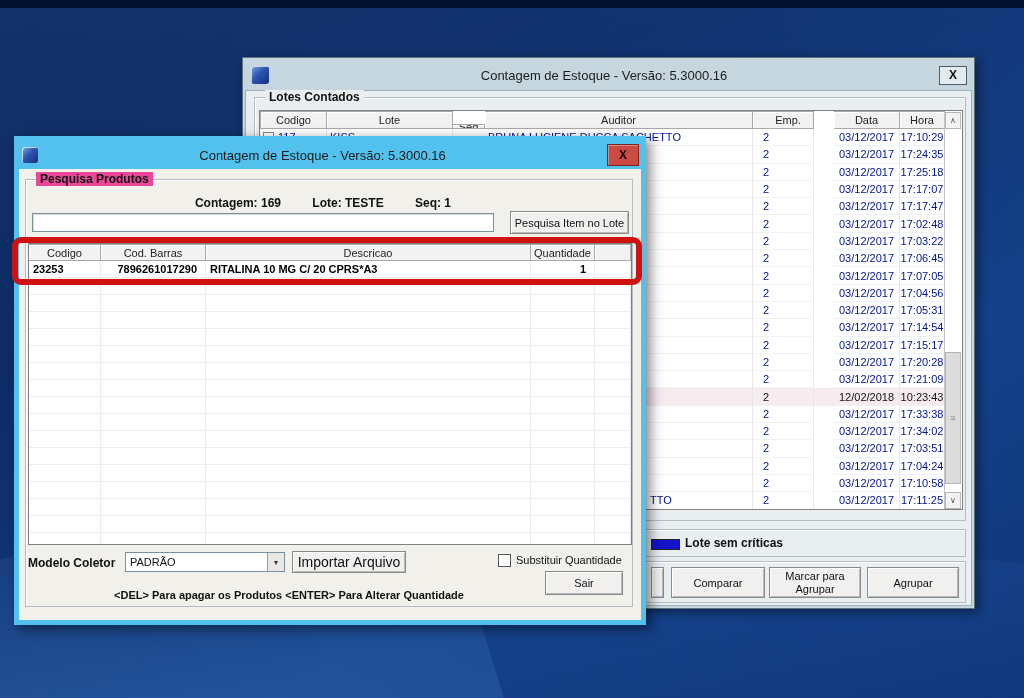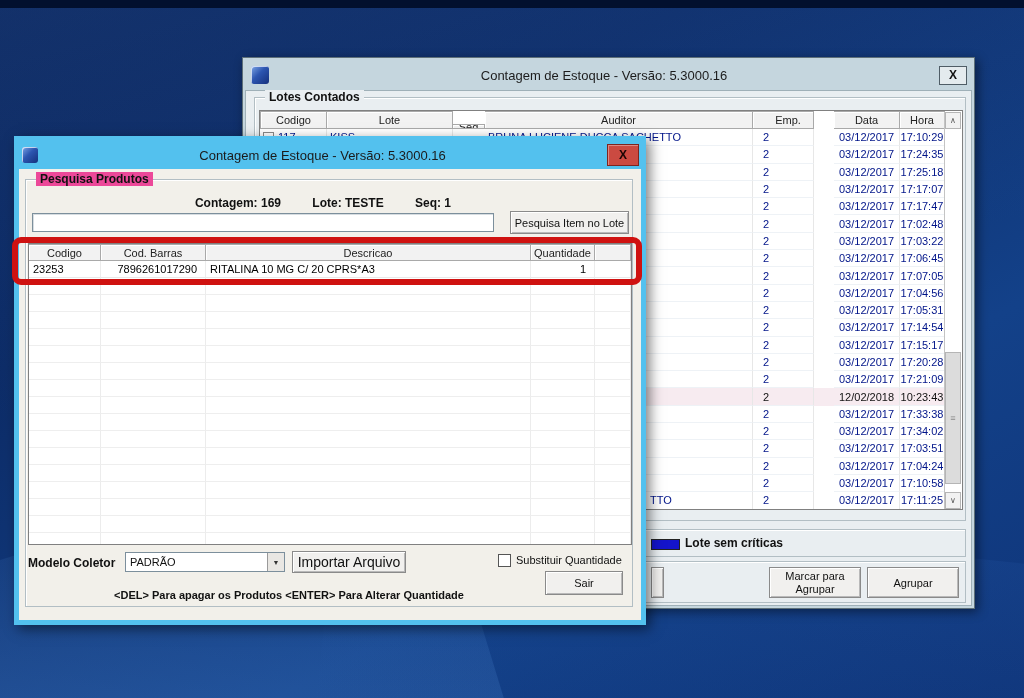--- a/index.html
+++ b/index.html
@@ -91,21 +91,21 @@
   .counters span { margin:0 14px; }
   .search-input { position:absolute; left:13px; top:44px; width:462px; height:19px;
     background:#fff; border:1px solid #7c8f9c; box-shadow:inset 1px 1px 0 #d7dde1; font-size:11px; padding:0 3px; }
   .btn-pesquisa { position:absolute; left:491px; top:42px; width:119px; height:23px; font-size:11px; }
 
   .table-front { position:absolute; left:9px; top:74px; width:604px; height:302px;
     background:#fff; border:1px solid #808080; overflow:hidden; }
   .tf-head { display:flex; height:17px; }
   .f-cod { width:72px; } .f-bar { width:105px; } .f-desc { width:325px; }
   .f-qtd { width:64px; } .f-ext { flex:1; }
-  .frow { display:flex; height:17px; font-weight:normal; color:#000; }
+  .frow { display:flex; height:17px; font-weight:bold; color:#000; }
   .fcell { height:100%; display:flex; align-items:center; overflow:hidden; white-space:nowrap;
     border-right:1px solid #ececec; border-bottom:1px solid #e8e8e8; padding:0 4px; }
   .fcell.f-bar, .fcell.f-qtd { justify-content:flex-end; padding-right:8px; }
   .filler .fcell { border-bottom:1px solid #eeeeee; }
 
   .modelo-label { position:absolute; left:9px; top:387px; font-weight:bold; font-size:12px; }
   .modelo-select { position:absolute; left:106px; top:383px; width:160px; height:20px;
     background:#fff; border:1px solid #7c8f9c; display:flex; align-items:center; }
   .modelo-value { flex:1; padding-left:4px; font-size:11px; }
   .select-arrow { width:17px; height:100%; background:#e9e7e3; border-left:1px solid #9a9a9a;
@@ -354,20 +354,21 @@
             <div class="sb-btn sb-down">∨</div>
           </div>
         </div>
       </div>
       <div class="groupbox legend-box">
         <div class="legend-swatch"></div>
         <div class="legend-label">Lote sem críticas</div>
       </div>
       <div class="groupbox buttons-box">
         <div class="btn btn-sliver"></div>
+        <div class="btn btn-comparar mnemonic">Comparar</div>
         <div class="btn btn-marcar mnemonic">Marcar para Agrupar</div>
         <div class="btn btn-agrupar mnemonic">Agrupar</div>
       </div>
     </div>
   </div>
 
   <div class="win-front">
     <div class="tb-front">
       <div class="app-icon small"></div>
       <div class="title">Contagem de Estoque - Versão: 5.3000.16</div>

